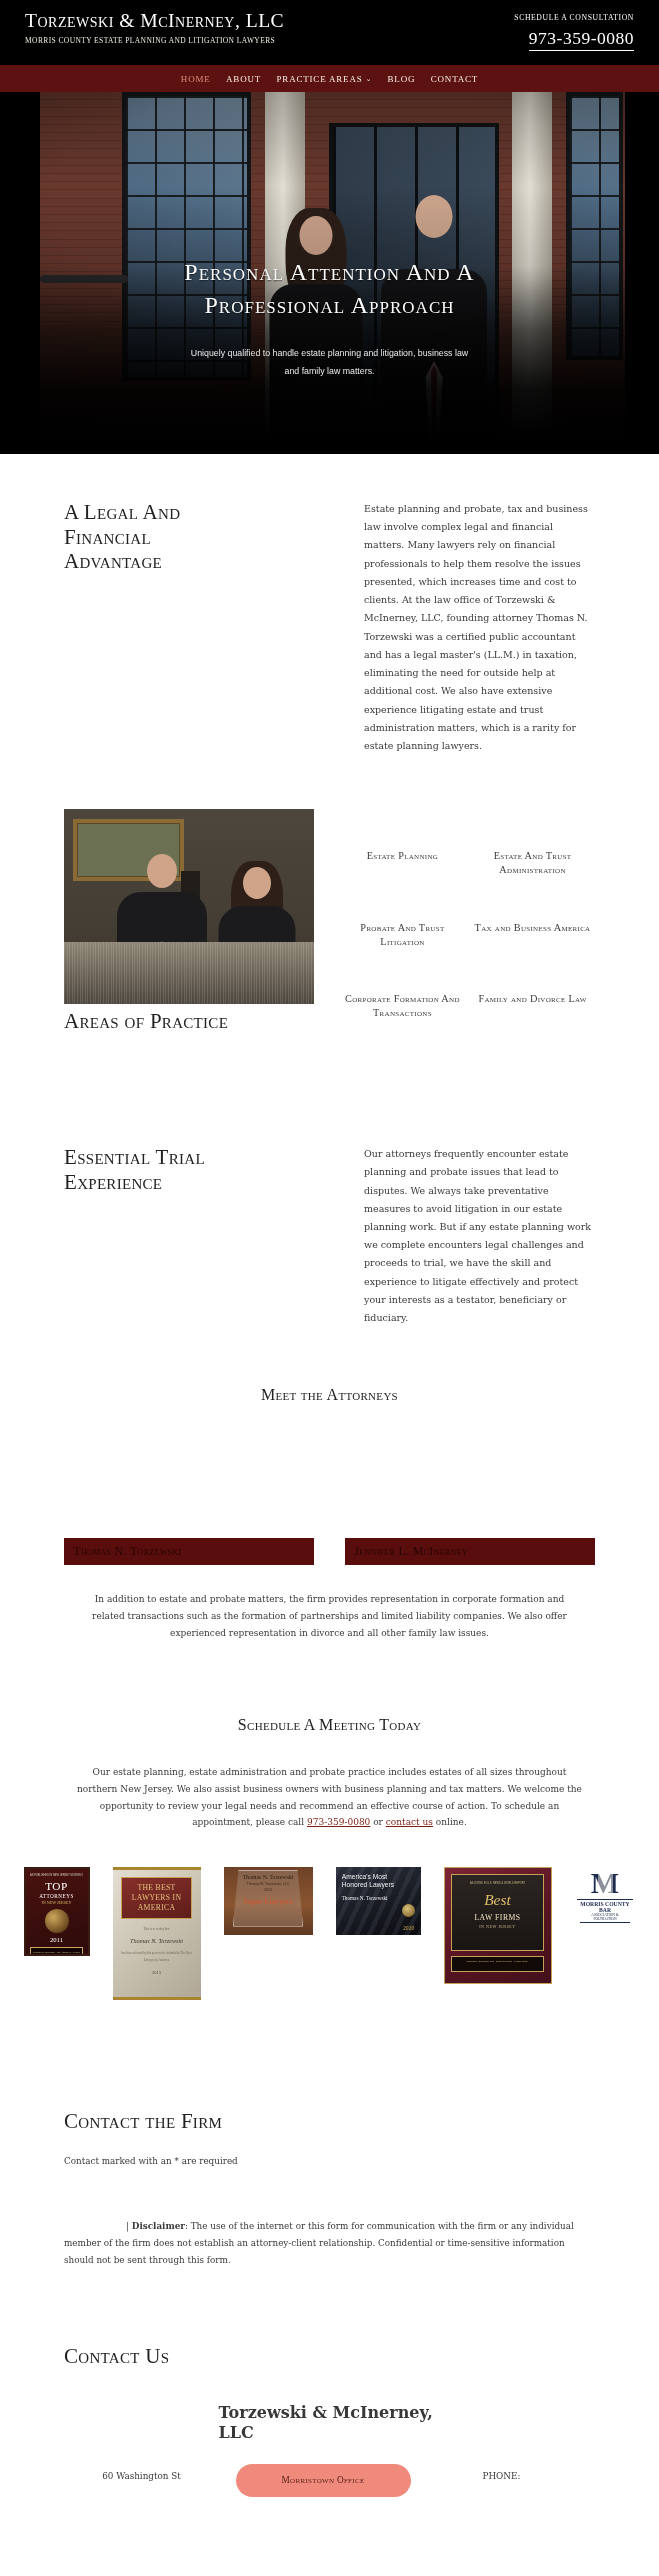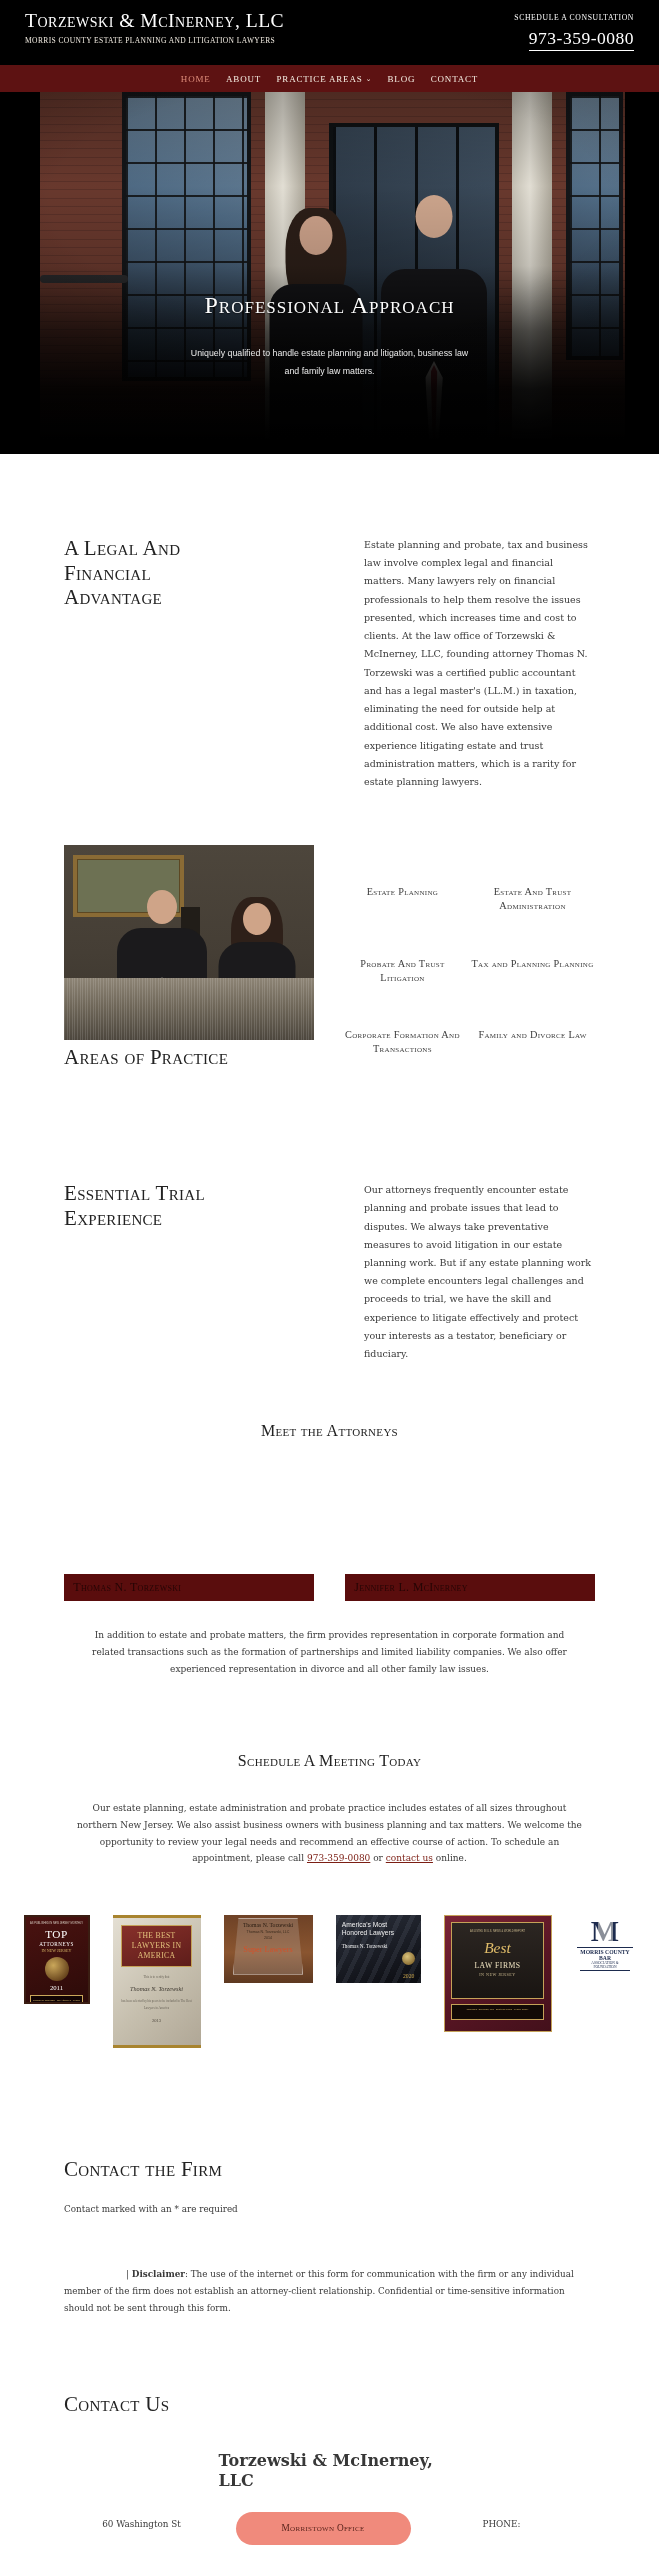--- a/index.html
+++ b/index.html
@@ -98,21 +98,21 @@
   .areas-heading { margin-top:5.2px; }
 
   
   .attorney-bars { display:flex; justify-content:space-between; margin-top:134px; }
   .attorney-bar { width:250px; height:27px; background:#5a0d0d; display:flex; align-items:center;
     padding-left:9.3px; cursor:pointer; }
   .attorney-bar span { font-family:"Liberation Serif", serif; font-variant:small-caps;
     font-size:12px; letter-spacing:0.3px; color:#260505; }
 
   
-  .awards-row { display:flex; justify-content:center; align-items:flex-start; gap:23px; margin-top:48px; }
+  .awards-row { display:flex; justify-content:center; align-items:flex-start; gap:23px; margin-top:36px; }
   .award { position:relative; flex:0 0 auto; overflow:hidden; }
   .aw-top { width:66px; height:89px; background:linear-gradient(160deg,#4a1210 0%,#2c0location 0,#2c0b09 100%);
     background:linear-gradient(160deg,#4a1210 0%,#2c0b09 100%);
     border:2.1px solid #3a1d12; padding:5.2px 4.1px; text-align:center; color:#fff; }
   .aw-top .t1 { font-family:"Liberation Sans", sans-serif; font-size:2.6px; color:#d8cfc4; }
   .aw-top .t2 { font-family:"Liberation Serif", serif; font-size:11.3px; margin-top:3.1px; letter-spacing:0.5px; }
   .aw-top .t3 { font-family:"Liberation Serif", serif; font-size:5.2px; letter-spacing:0.5px; margin-top:1px; }
   .aw-top .t4 { font-family:"Liberation Serif", serif; font-size:4.1px; color:#d9b96a; margin-top:1px; }
   .aw-top .gavel { width:24px; height:24px; margin:4.1px auto 0; border-radius:50%;
     background:radial-gradient(circle at 35% 35%, #caa75a, #6d4a20 70%, #3a2410); }
@@ -232,31 +232,31 @@
     <div class="person" style="left:335px; top:103px; width:118px; height:259px;">
       <div class="p-head" style="top:0; width:37px; height:43px; background:#d9af95;"></div>
       <div class="p-body" style="width:106px; height:185px;"></div>
       <div class="p-shirt" style="height:93px;"></div>
       <div class="p-tie" style="height:89px;"></div>
     </div>
   </div>
   <div class="hero-shade"></div>
   <div class="hero-copy">
     <h1 class="hero-title">
-      <br>
+      <span>Personal Attention And A</span><br>
       <span>Professional Approach</span>
     </h1>
     <div class="hero-sub">
       <span>Uniquely qualified to handle estate planning and litigation, business law</span><br>
       <span>and family law matters.</span>
     </div>
   </div>
 </section>
 
-<section class="container two-col" style="padding-top:82px;">
+<section class="container two-col" style="padding-top:46px;">
   <div class="col-head">
     <h2 class="side-heading">A Legal And Financial Advantage</h2>
   </div>
   <div class="col-text">
     <p class="body-p">Estate planning and probate, tax and business law involve complex legal and financial matters. Many lawyers rely on financial professionals to help them resolve the issues presented, which increases time and cost to clients. At the law office of Torzewski &amp; McInerney, LLC, founding attorney Thomas N. Torzewski was a certified public accountant and has a legal master's (LL.M.) in taxation, eliminating the need for outside help at additional cost. We also have extensive experience litigating estate and trust administration matters, which is a rarity for estate planning lawyers.</p>
   </div>
 </section>
 
 <section class="container two-col practice-wrap">
   <div class="col-head" style="width:250px;">
@@ -275,21 +275,21 @@
         <div class="p-body" style="width:77px; height:98px; background:#1b1a1c;"></div>
       </div>
       <div class="op-table"></div>
     </div>
     <h2 class="side-heading areas-heading">Areas of Practice</h2>
   </div>
   <div class="practice-grid">
     <div class="practice-item">Estate Planning</div>
     <div class="practice-item">Estate And Trust Administration</div>
     <div class="practice-item">Probate And Trust Litigation</div>
-    <div class="practice-item">Tax and Planning Planning</div>
+    <div class="practice-item">Tax and Business America</div>
     <div class="practice-item">Corporate Formation And Transactions</div>
     <div class="practice-item">Family and Divorce Law</div>
   </div>
 </section>
 
 <section class="container two-col" style="margin-top:111px;">
   <div class="col-head">
     <h2 class="side-heading">Essential Trial Experience</h2>
   </div>
   <div class="col-text">

